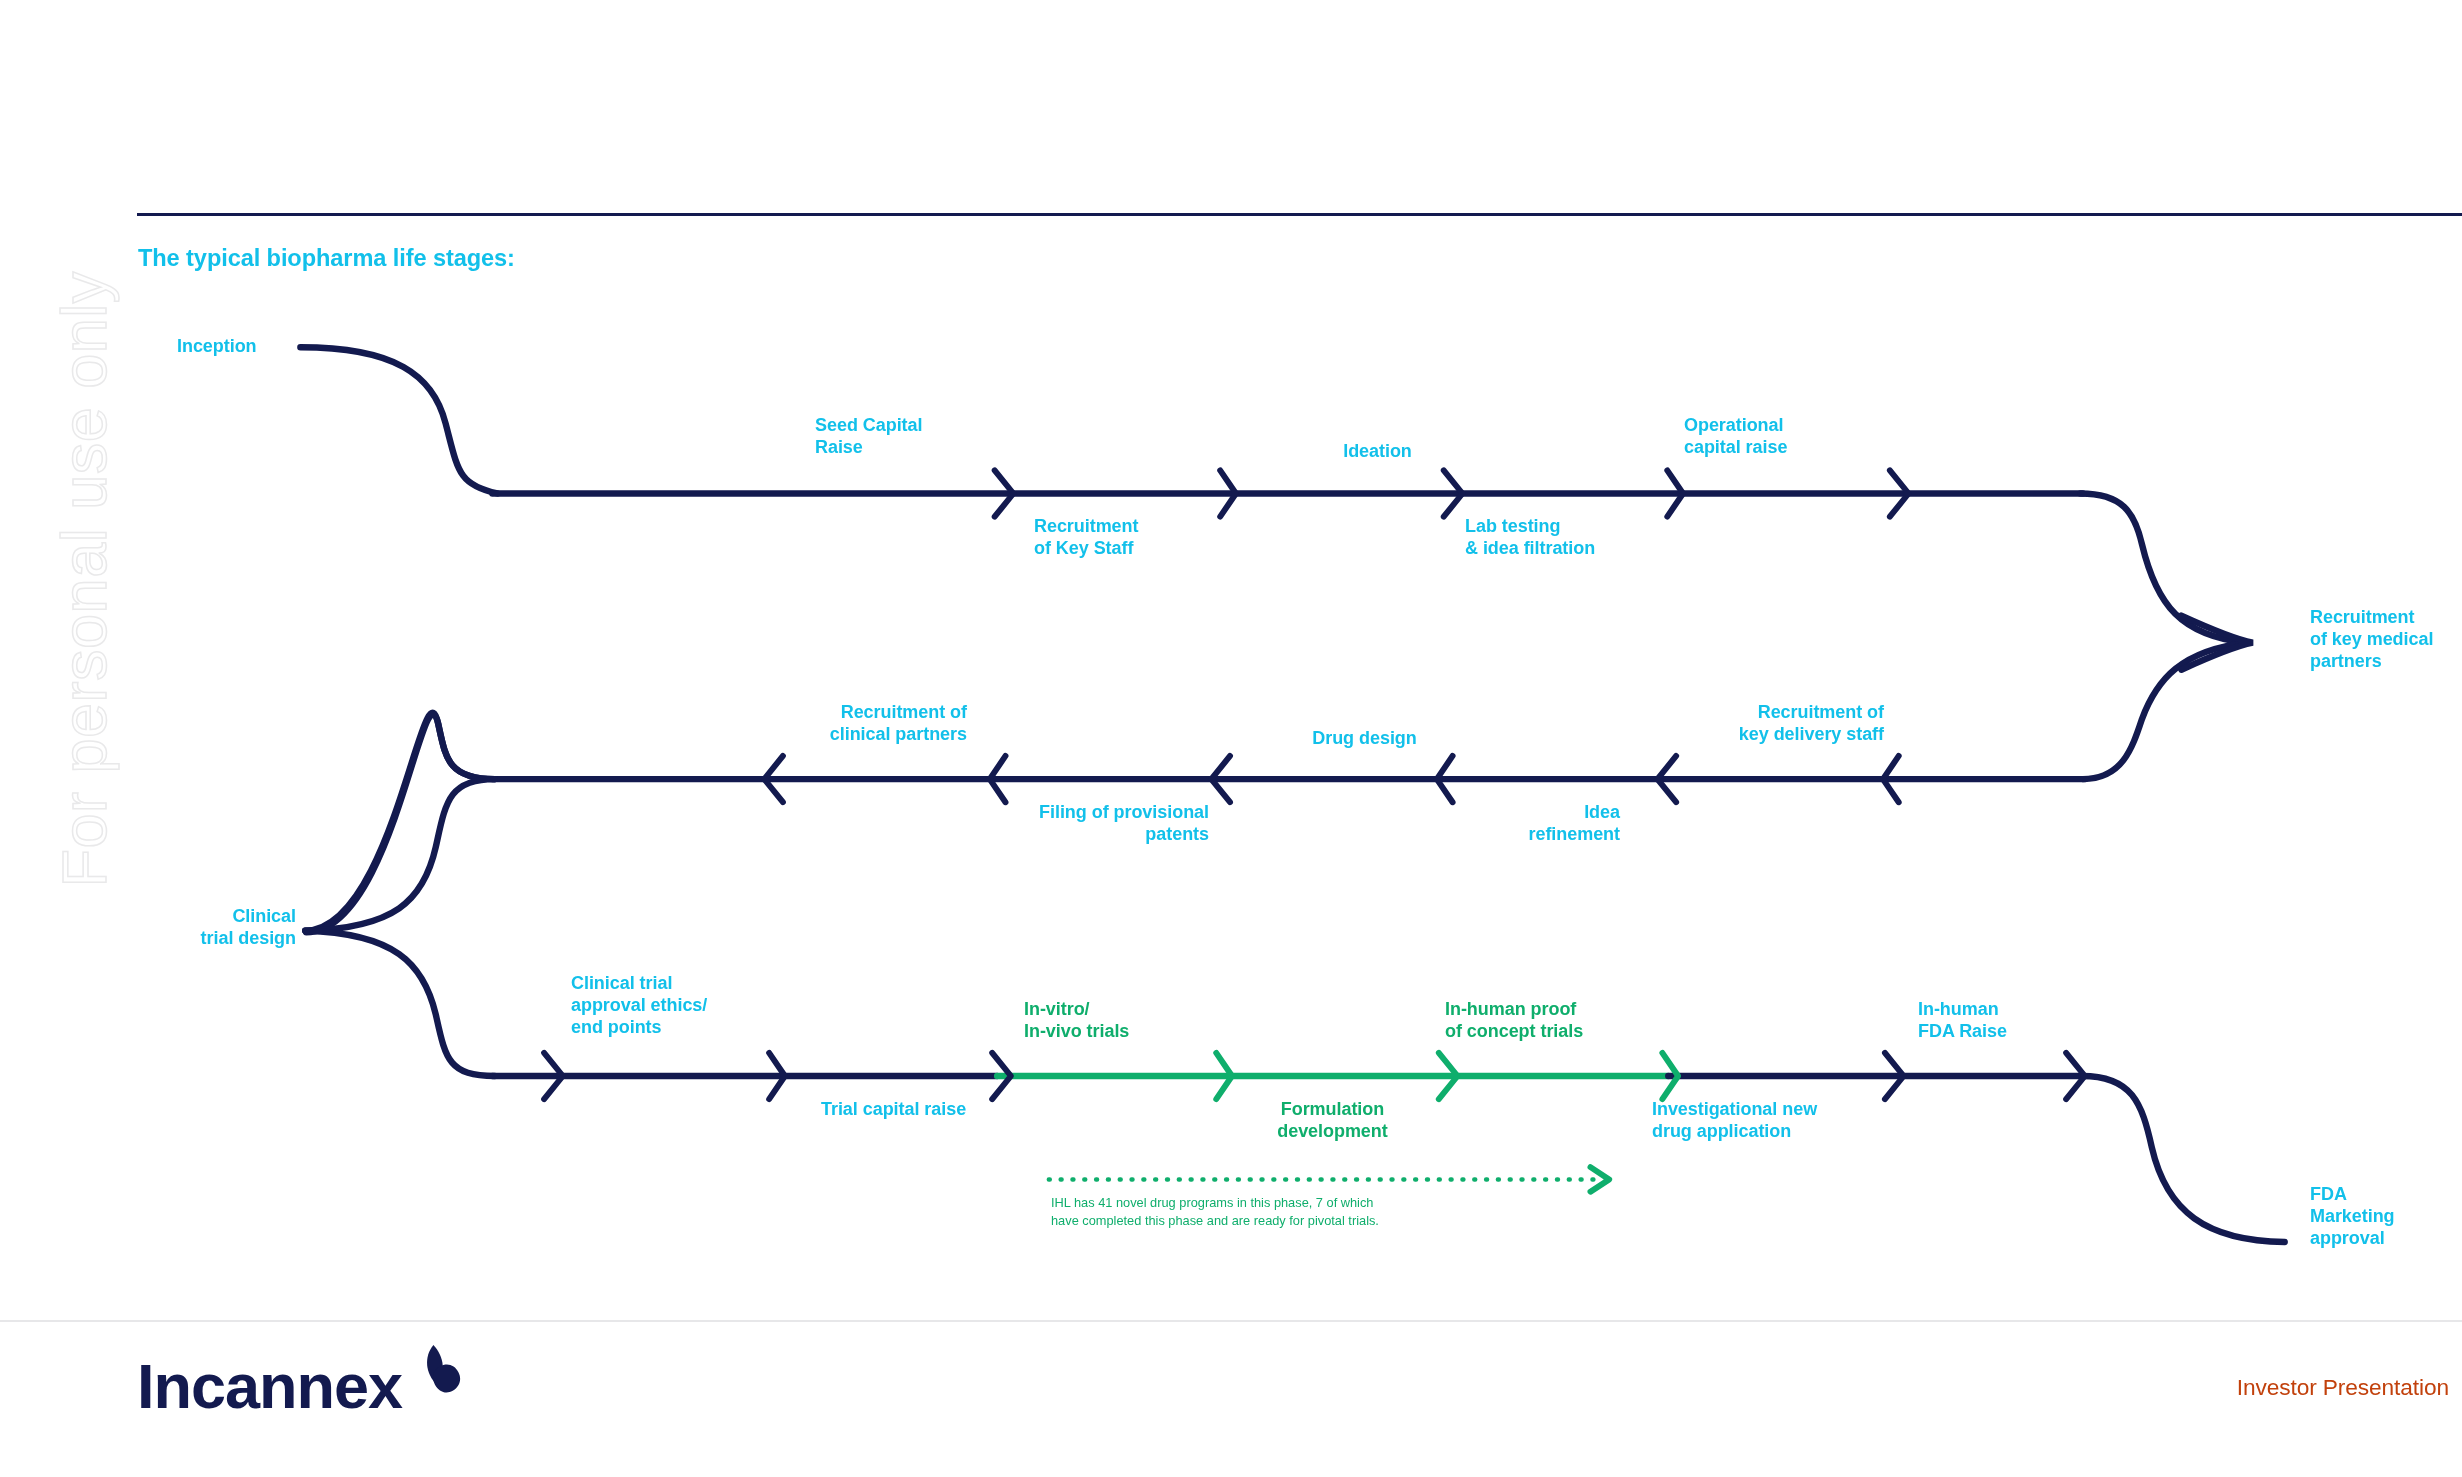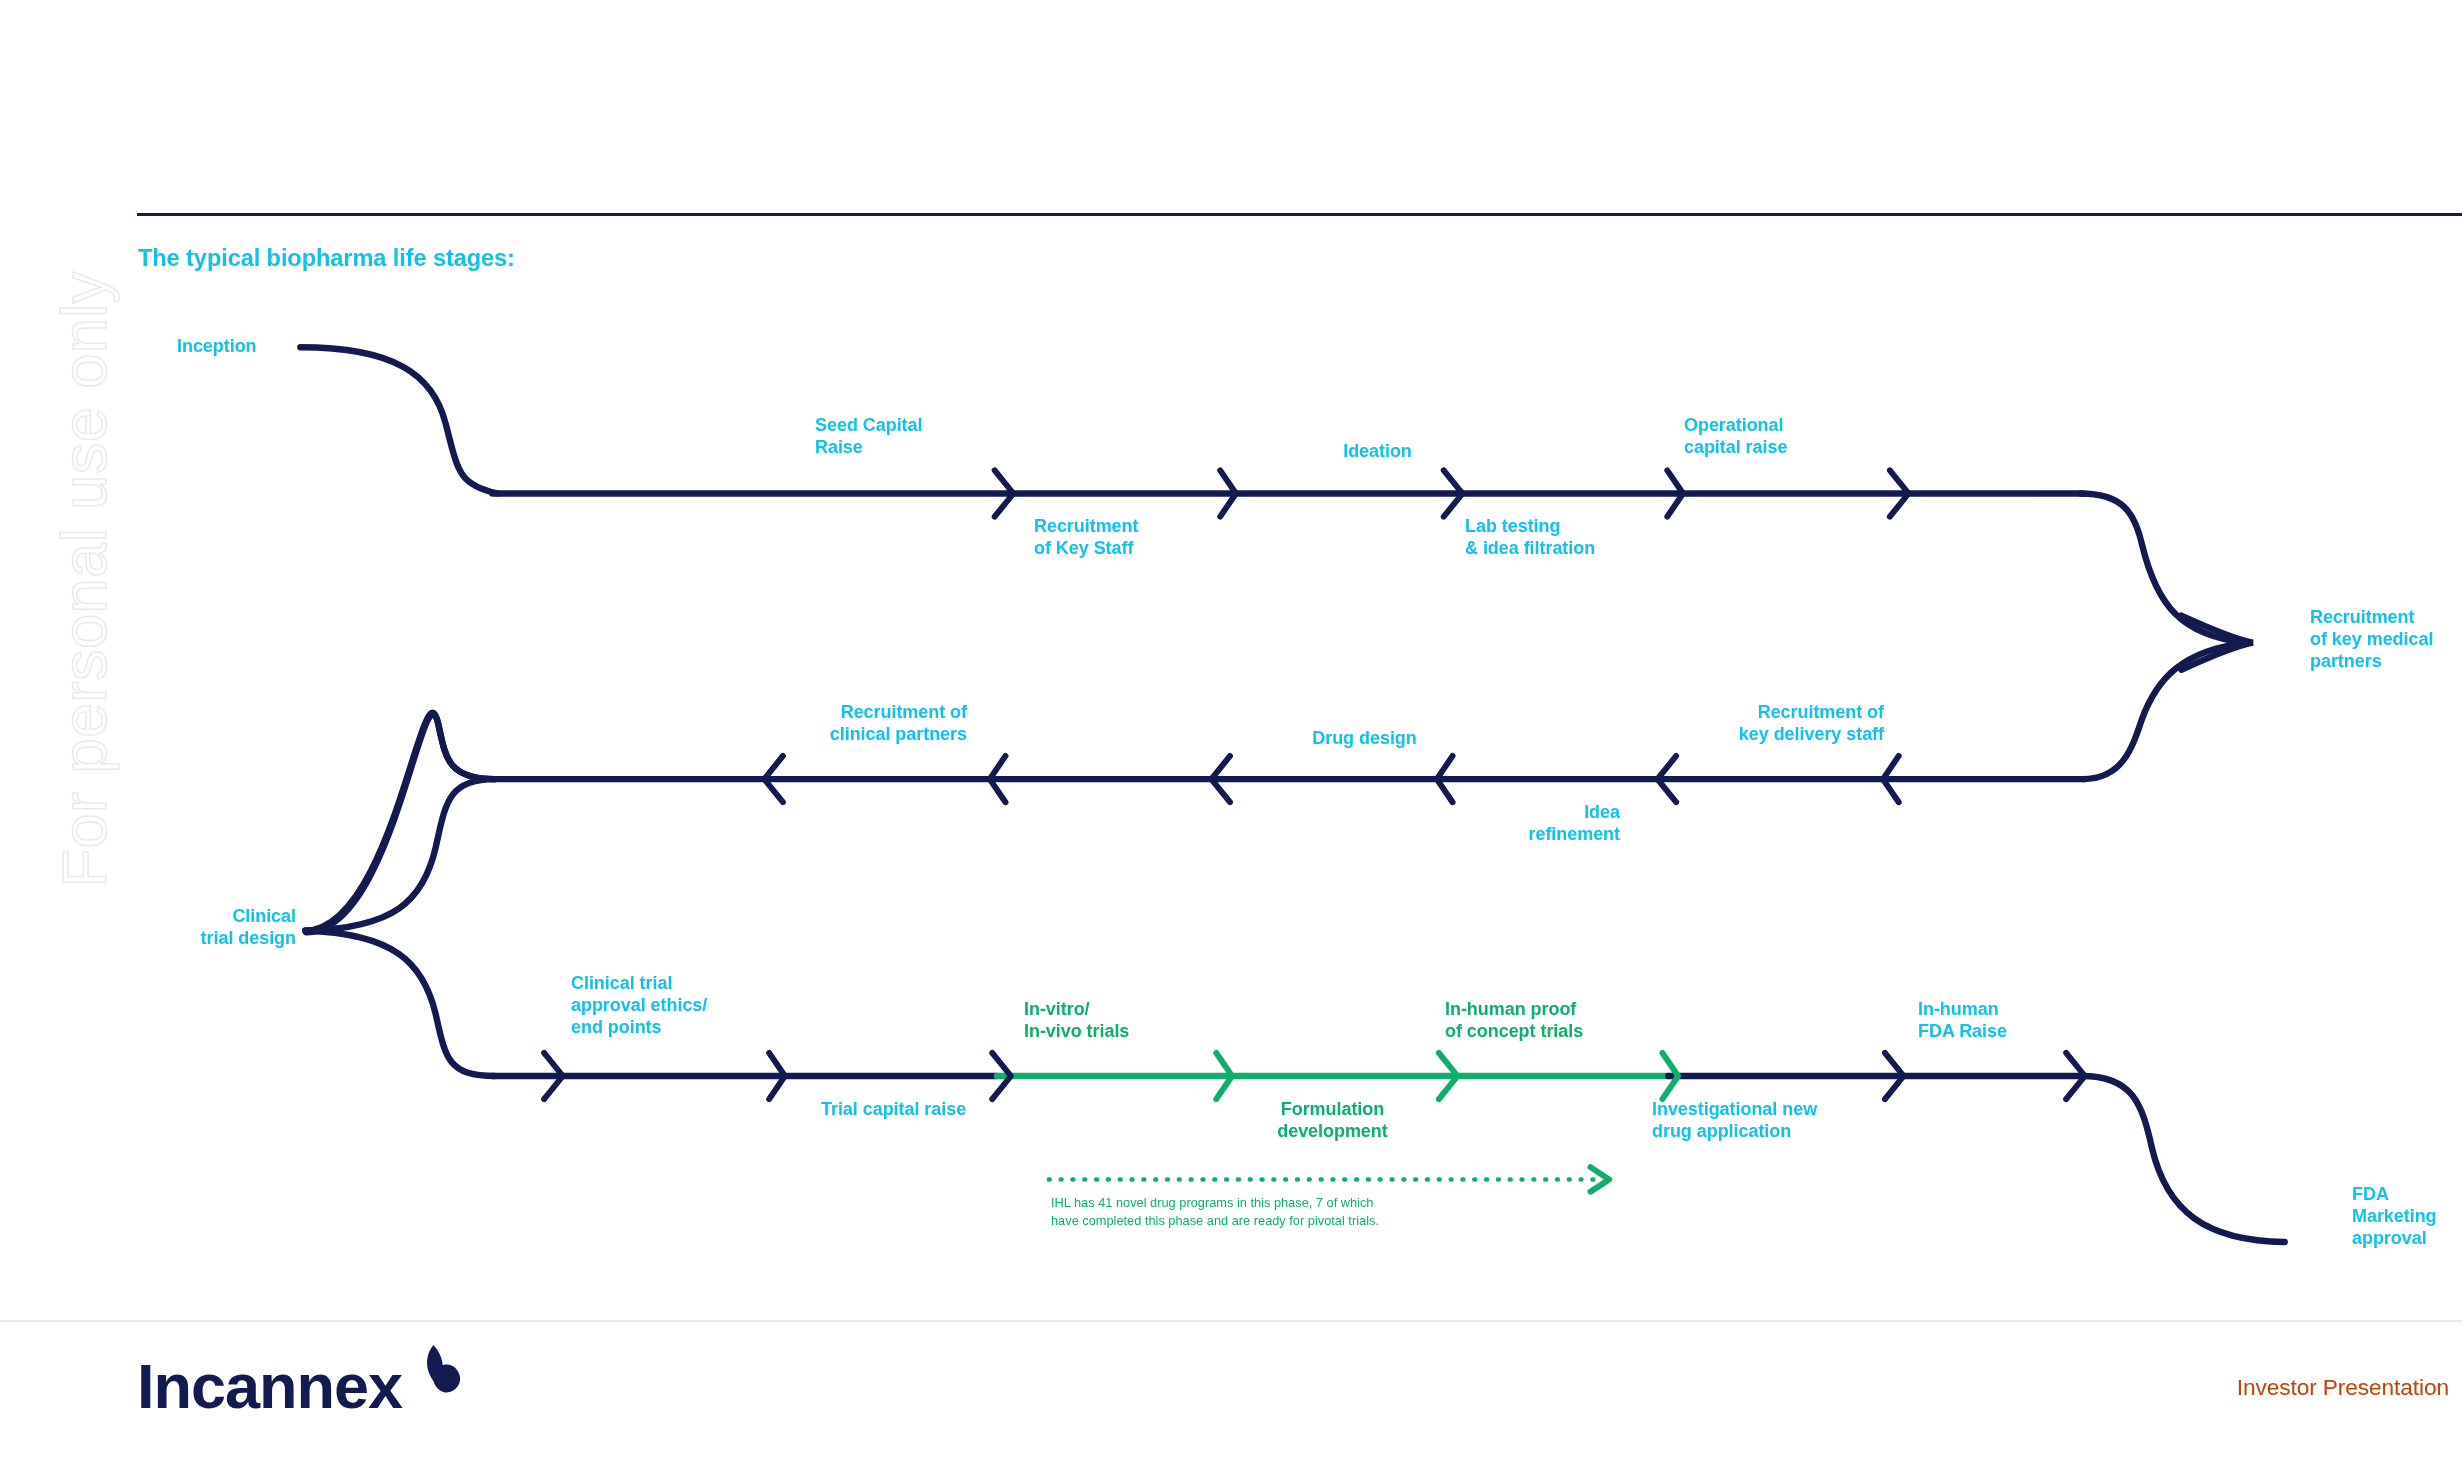--- a/index.html
+++ b/index.html
@@ -212,41 +212,43 @@
 
   <div class="lbl" style="left:177px; top:336px;">Inception</div>
 
   <div class="lbl right" style="left:69px; top:906px; width:227px;">Clinical
 trial design</div>
 
   <div class="lbl" style="left:2310px; top:607px;">Recruitment
 of key medical
 partners</div>
 
-  <div class="lbl" style="left:2310px; top:1184px;margin-left:42px;">FDA
+  <div class="lbl" style="left:2310px; top:1184px;">FDA
 Marketing
 approval</div>
 
   <div class="lbl" style="left:815px; top:415px;">Seed Capital
 Raise</div>
   <div class="lbl center" style="left:1234px; top:441px; width:207px;">Ideation</div>
   <div class="lbl" style="left:1684px; top:415px;">Operational
 capital raise</div>
 
   <div class="lbl" style="left:1034px; top:516px;">Recruitment
 of Key Staff</div>
   <div class="lbl" style="left:1465px; top:516px;">Lab testing
 &amp; idea filtration</div>
 
   <div class="lbl right" style="left:603px; top:702px; width:364px;">Recruitment of
 clinical partners</div>
   <div class="lbl center" style="left:1221px; top:728px; width:207px;">Drug design</div>
   <div class="lbl right" style="left:1500px; top:702px; width:384px;">Recruitment of
 key delivery staff</div>
 
+  <div class="lbl right" style="left:771px; top:802px; width:438px;">Filing of provisional
+patents</div>
   <div class="lbl right" style="left:1320px; top:802px; width:300px;">Idea
 refinement</div>
 
   <div class="lbl" style="left:571px; top:973px;">Clinical trial
 approval ethics/
 end points</div>
   <div class="lbl green" style="left:1024px; top:999px;">In-vitro/
 In-vivo trials</div>
   <div class="lbl green" style="left:1445px; top:999px;">In-human proof
 of concept trials</div>

